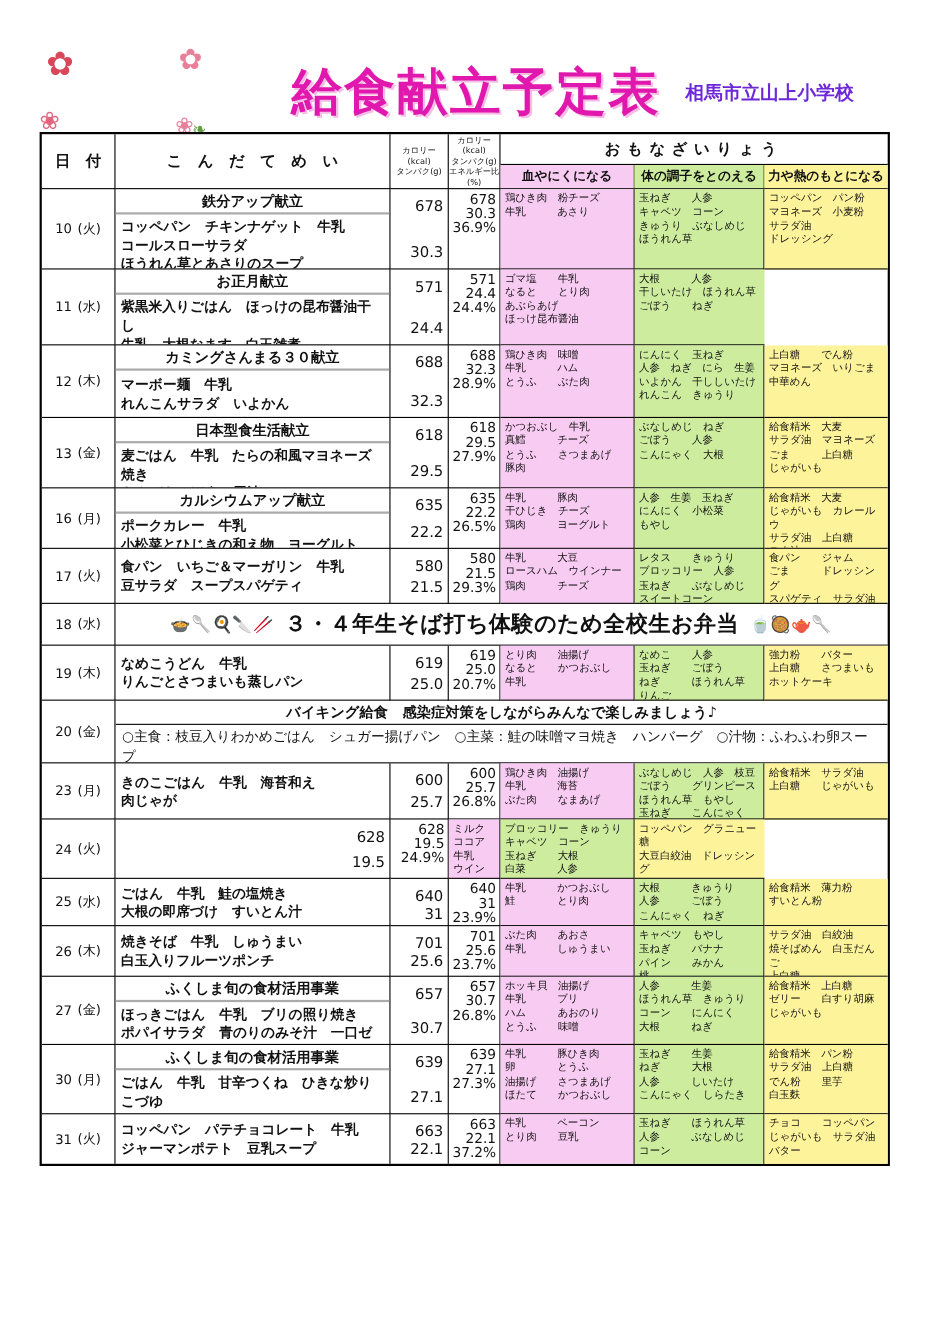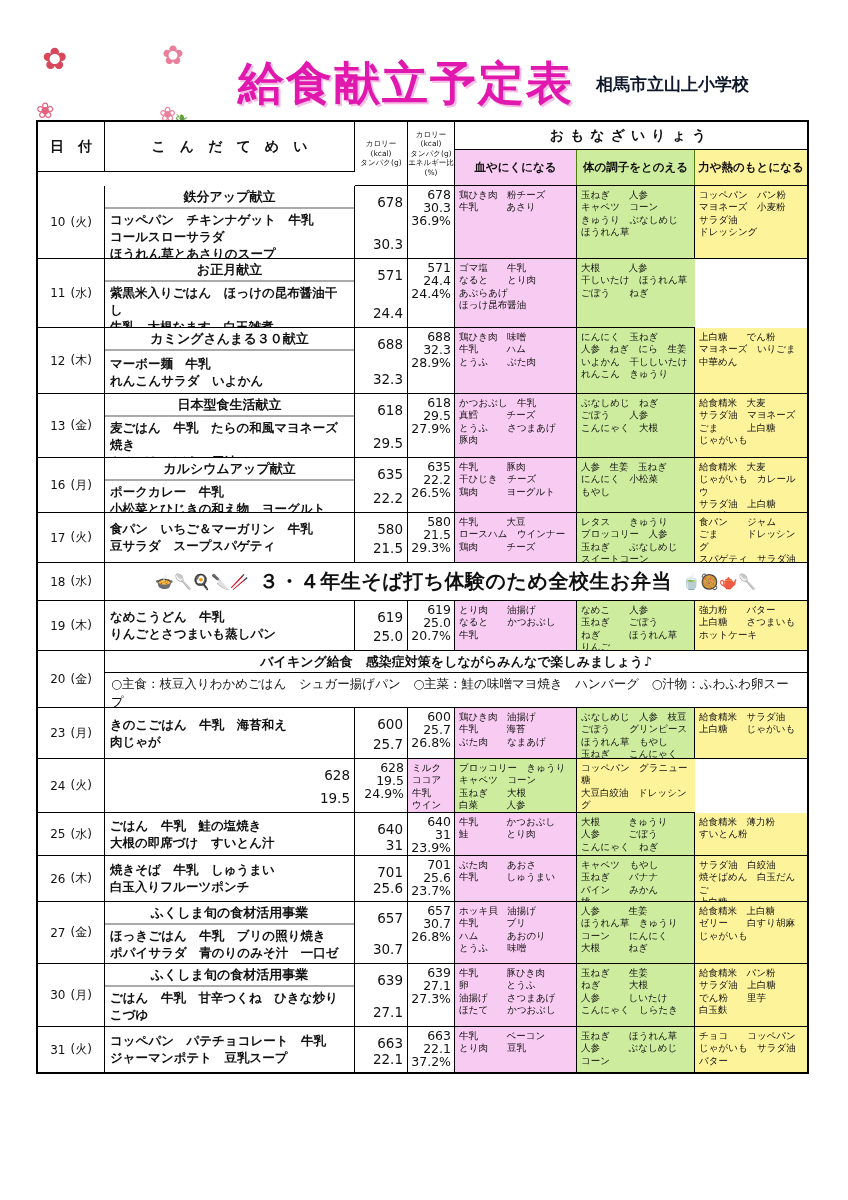--- a/index.html
+++ b/index.html
@@ -20,41 +20,41 @@
     display:flex; align-items:center; justify-content:center;
     color:#fff; font-size:30px; font-weight:bold; letter-spacing:2px;
   }
   .flower { position:absolute; line-height:1; }
   .fl-a { top:-8px; left:2px;  color:#d9485a; font-size:30px; }
   .fl-b { bottom:-6px; left:-4px; color:#e2647e; font-size:22px; }
   .fl-c { top:-10px; right:6px; color:#e8809c; font-size:26px; }
   .fl-d { bottom:-8px; right:14px; color:#e8809c; font-size:20px; }
   .fl-leaf { bottom:-10px; right:2px; color:#5f9e3c; font-size:16px; }
   .title {
-    flex:0 0 auto; margin-left:48px;
+    flex:0 0 auto; margin-left:75px;
     font-size:46px; font-weight:bold; color:#e018ae; letter-spacing:2px;
     text-shadow: 2px 2px 0 #f6bde4;
     white-space:nowrap;
   }
-  .school { flex:0 0 auto; margin-left:22px; font-size:17px; font-weight:bold; color:#0f172a; white-space:nowrap; }
+  .school { flex:0 0 auto; margin-left:22px; font-size:17px; font-weight:bold; color:#6d28d9; white-space:nowrap; }
 
   
   .menu-table { position:absolute; top:120px; left:36px; width:773px; border:2px solid #000; background:#fff; }
   .trow { display:grid; grid-template-columns:67px 250px 53px 47px 122px 118px 112px; }
   .trow > div { border-right:1px solid #000; border-bottom:1px solid #000; overflow:hidden; }
   .trow > div:last-child { border-right:none; }
   .trow:last-child > div { border-bottom:none; }
 
   
   .thead { display:grid; grid-template-columns:67px 250px 53px 47px 352px; }
   .thead > div { border-right:1px solid #000; border-bottom:1px solid #000; }
   .thead > div:last-child { border-right:none; }
   .th-main { display:flex; align-items:center; justify-content:center; font-size:14px; font-weight:bold; height:50px; }
   .th-tiny { font-size:7.5px; line-height:1.25; text-align:center; white-space:pre-line; display:flex; align-items:center; justify-content:center; }
-  .th-ing { height:64px; display:flex; flex-direction:column; }
+  .th-ing { height:50px; display:flex; flex-direction:column; }
   .th-ing-top { flex:0 0 28px; display:flex; align-items:center; justify-content:center; font-size:14px; font-weight:bold; letter-spacing:6px; border-bottom:1px solid #000; }
   .th-ing-bottom { flex:1; display:grid; grid-template-columns:122px 118px 112px; }
   .th-color { display:flex; align-items:center; justify-content:center; font-size:11.5px; font-weight:bold; border-right:1px solid #4d7c0f; }
   .th-color:last-child { border-right:none;font-family:Liberation Serif, serif; }
 
   .c-pink   { background:#f8cbf2; }
   .c-green  { background:#cdec9e; }
   .c-yellow { background:#fdf39b; }
 
   

